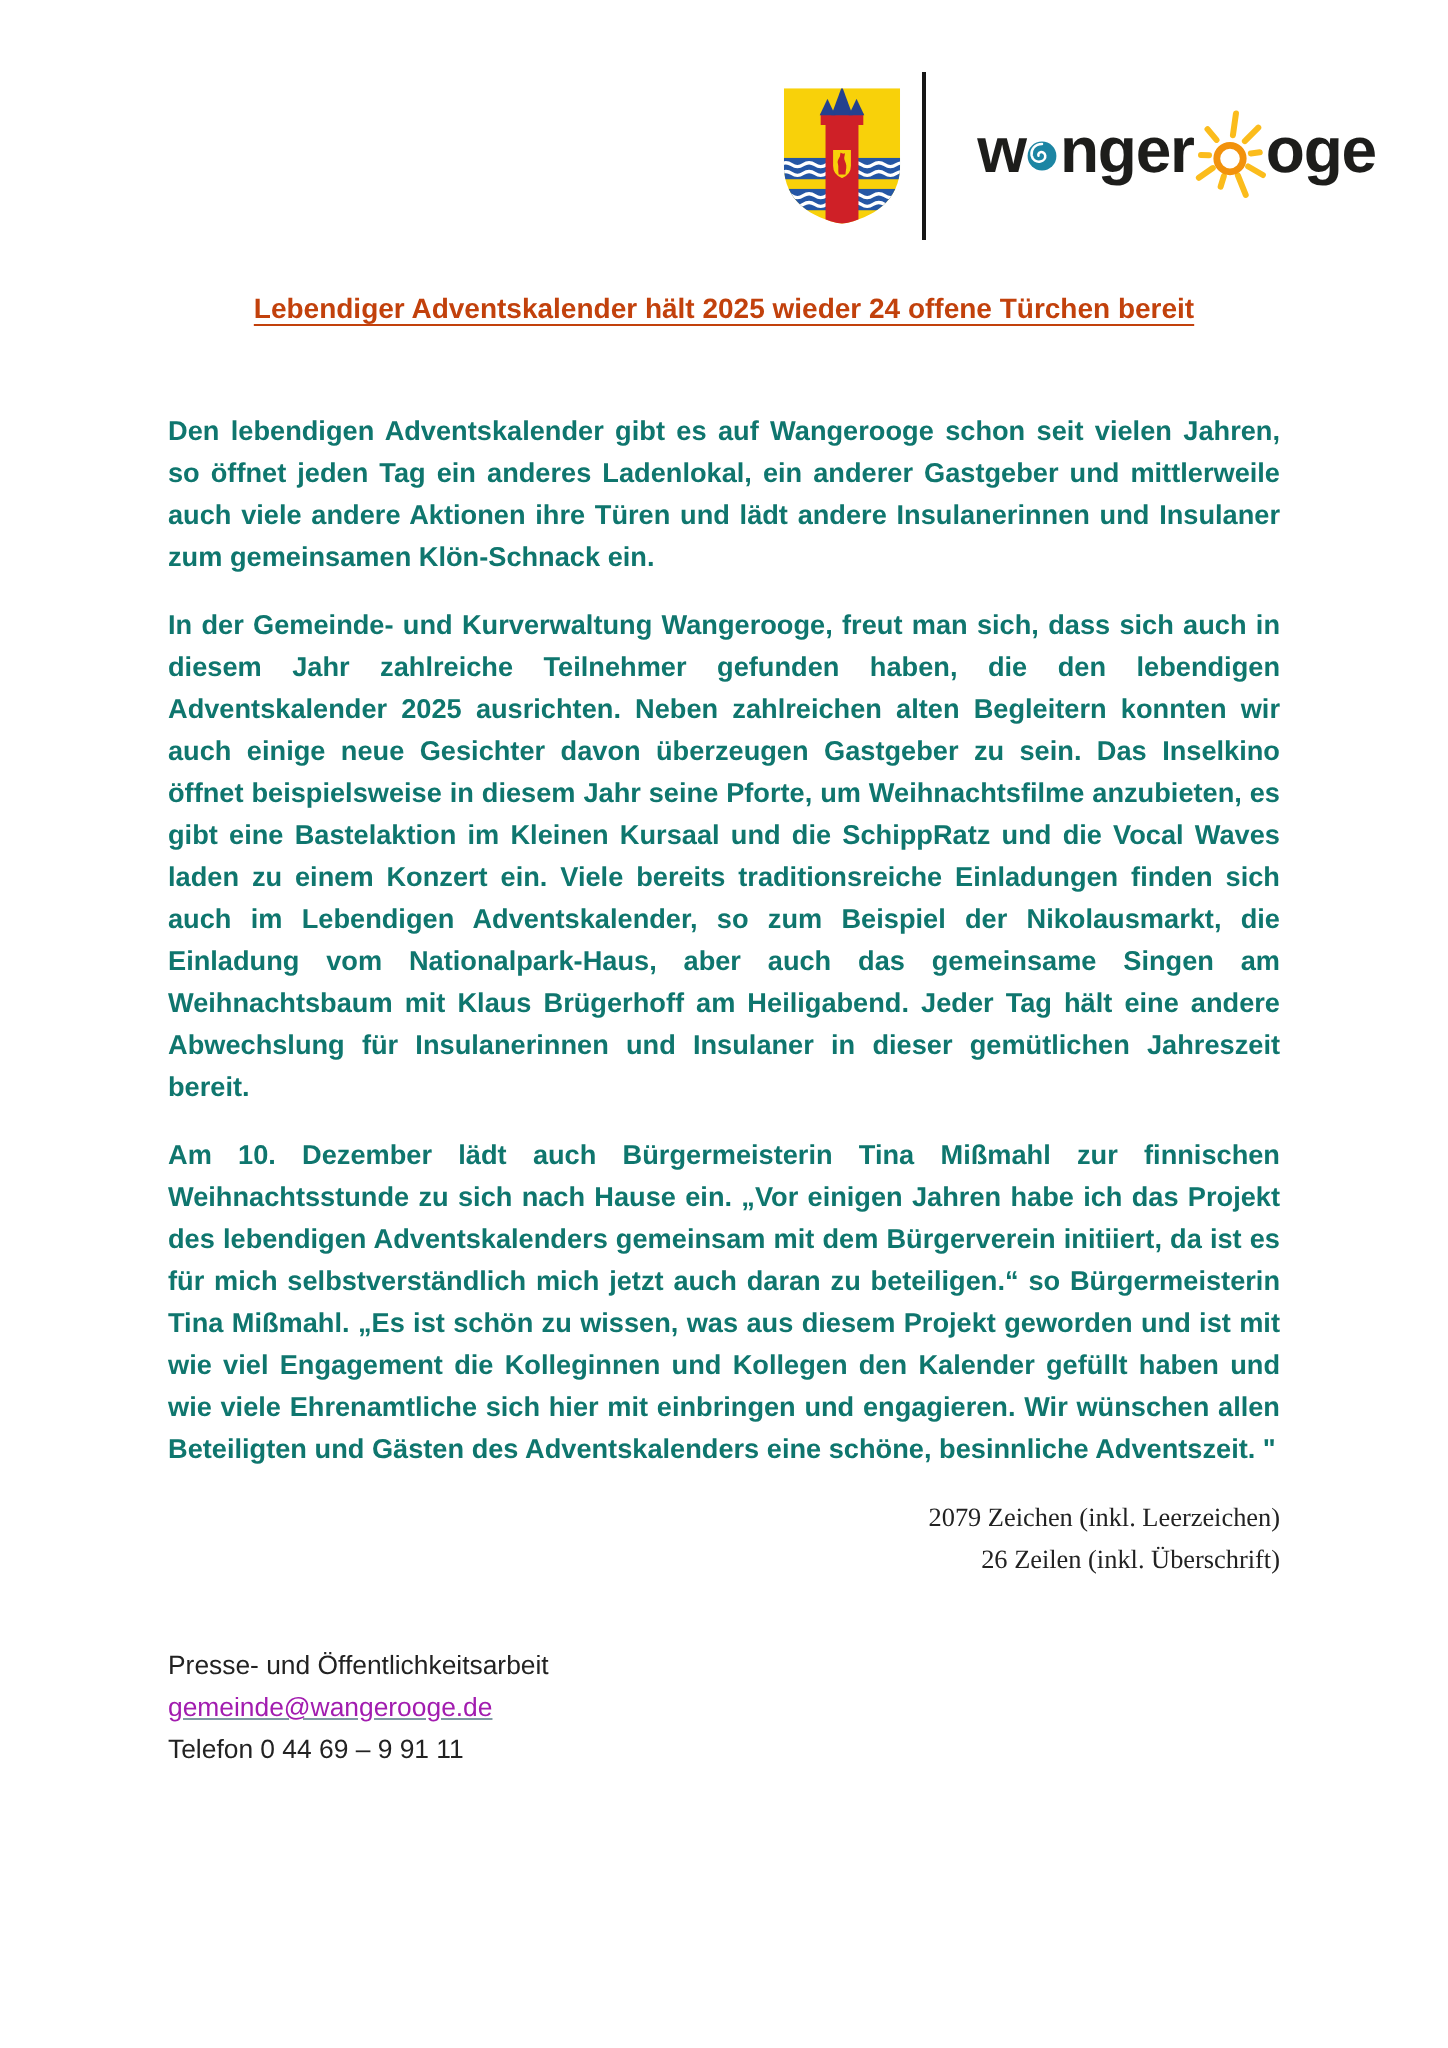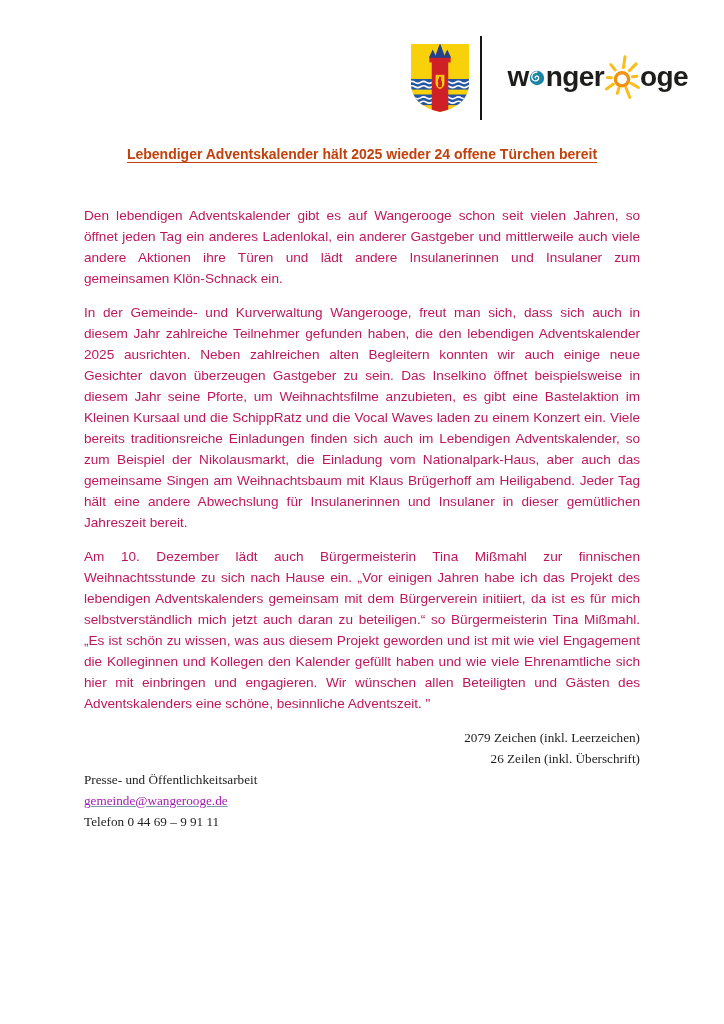--- a/index.html
+++ b/index.html
@@ -12,46 +12,46 @@
   .page{box-sizing:border-box;width:724px;height:1024px;padding:0 84px;}
 
   
   .masthead{
     display:flex;align-items:center;justify-content:flex-end;
     margin:35px -48px 0 0;height:86px;
   }
   .crest svg{display:block;}
   .head-divider{width:2px;height:84px;background:#161616;margin-left:9px;flex:0 0 auto;}
   .logo{
-    margin-left:26px;font-weight:700;font-size:28px;letter-spacing:-0.6px;
+    margin-left:26px;font-weight:700;font-size:32px;letter-spacing:-0.6px;
     color:#1d1d1b;white-space:nowrap;
   }
   .wave-a{display:inline-block;width:16px;height:16px;vertical-align:0;margin:0 0.5px;}
   .sun-o{display:inline-block;width:46px;height:46px;vertical-align:-15px;margin:0 -5px;}
 
   
   .title{
     margin:25px 0 0;text-align:center;
     font-size:14px;font-weight:700;color:#c2410c;
     text-decoration:underline;text-underline-offset:3px;text-decoration-thickness:1px;
   }
 
   
   .copy{margin-top:43px;}
   .copy p{
     margin:0 0 13px;font-size:13.6px;line-height:21px;
-    text-align:justify;text-justify:inter-word;color:#be185d;
+    text-align:justify;text-justify:inter-word;color:#0f766e;font-weight:bold;
   }
   .copy p.lead{font-weight:700;color:#111;}
 
   
   .stats{margin-top:3px;text-align:right;font-size:13.2px;line-height:21px;color:#222;font-family:Liberation Serif, serif;}
 
   
-  .contact{font-size:13.2px;line-height:21px;color:#222;font-family:Liberation Serif, serif;}
+  .contact{margin-top:32px;font-size:13.2px;line-height:21px;color:#222;}
   .email{color:#a21caf;text-decoration:underline;text-decoration-color:#7e9aa3;cursor:pointer;}
 </style>
 </head>
 <body>
 
 <div class="page">
 
   <header class="masthead">
 
     <span class="crest">

